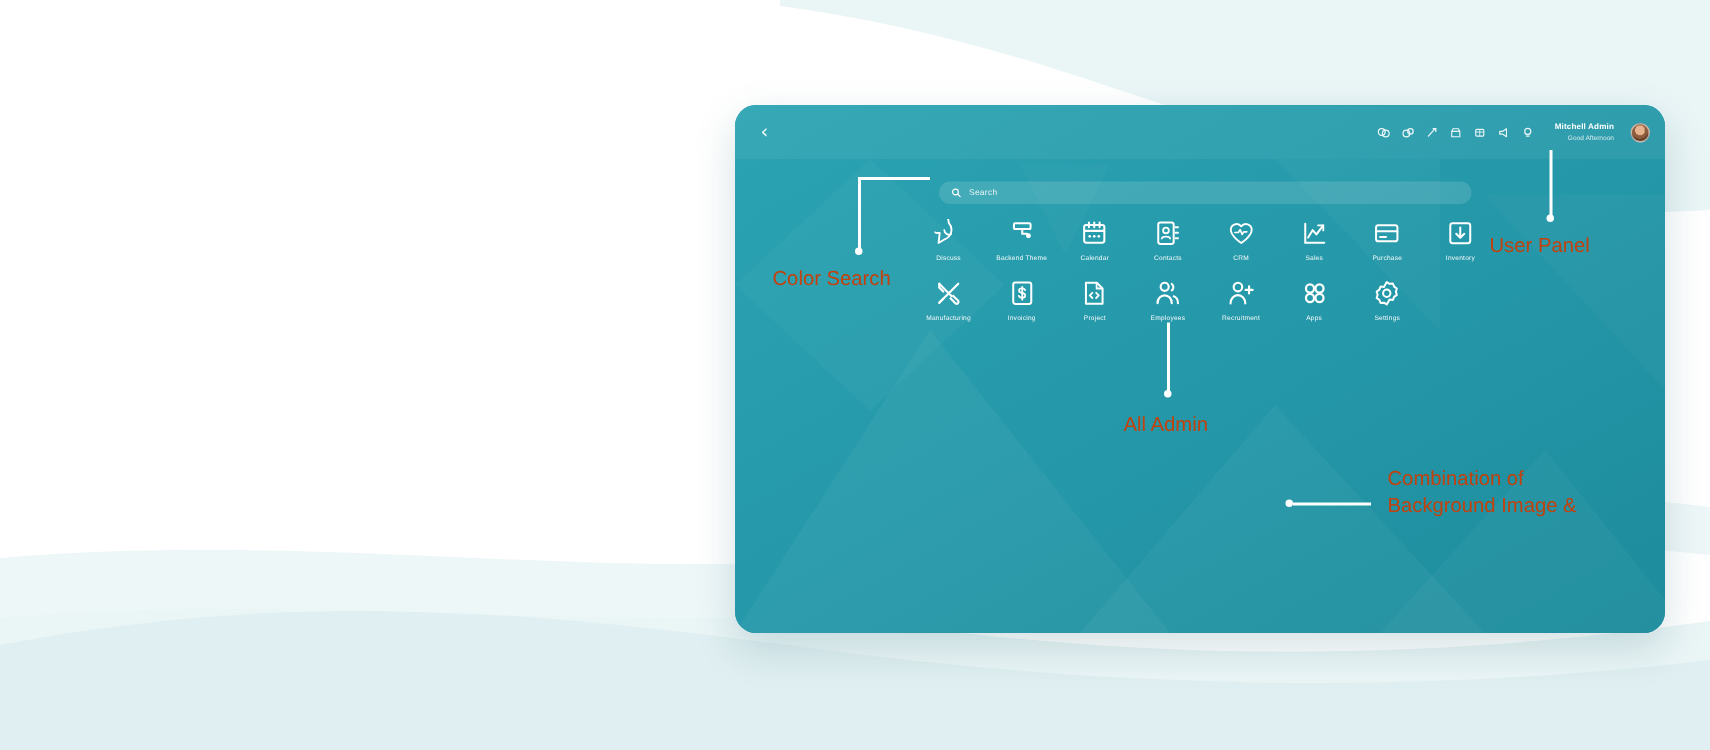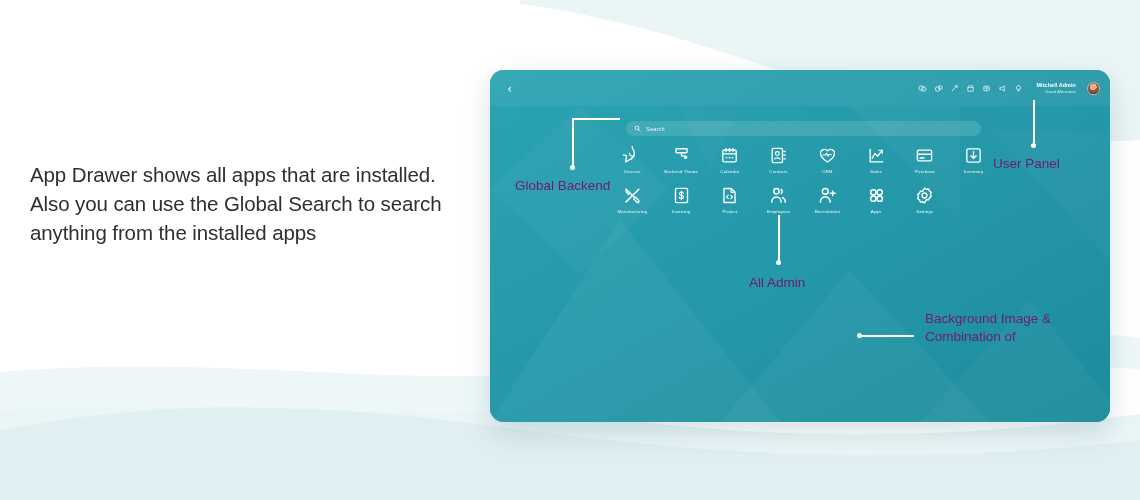--- a/index.html
+++ b/index.html
@@ -73,21 +73,21 @@
     display: flex; flex-direction: column; align-items: center; gap: 4px;
   }
   .app-ico { width: 19px; height: 19px; display: block; }
   .app-label {
     font-size: 4.4px; color: rgba(255,255,255,0.95); text-align: center;
     letter-spacing: 0.15px; white-space: nowrap;
   }
 
   
   .anno { position: absolute; z-index: 6; color: #ffffff; }
-  .anno-text { font-size: 13.5px; color: #701a75; line-height: 1.32; white-space: nowrap; }
+  .anno-text { font-size: 13.5px; color: #c2410c; line-height: 1.32; white-space: nowrap; }
   .anno-text.multi { white-space: normal; }
   .lead-v { position: absolute; width: 1.6px; background: #ffffff; }
   .lead-h { position: absolute; height: 1.6px; background: #ffffff; }
   .lead-dot {
     position: absolute; width: 5px; height: 5px; border-radius: 50%; background: #ffffff;
   }
 
   
   .anno-global { left: 515px; top: 177px; }
   .anno-gs-line-v { left: 572px; top: 118px; height: 50px; }
@@ -113,21 +113,20 @@
 <body>
 
 <svg class="bg-waves" viewBox="0 0 1140 500" preserveAspectRatio="none">
   <path d="M1140 0 L1140 140 C 980 150 860 95 700 45 C 640 26 580 12 520 4 L520 0 Z" fill="#eaf5f6"></path>
   <path d="M0 400 C 180 352 340 372 520 404 C 700 436 900 448 1140 414 L1140 500 L0 500 Z" fill="#eaf5f6"></path>
   <path d="M0 430 C 200 392 360 408 540 432 C 720 456 920 466 1140 440 L1140 500 L0 500 Z" fill="#e0eff1"></path>
   <path d="M0 372 C 240 352 420 396 660 364 C 840 340 980 318 1140 338 L1140 370 C 980 352 840 376 660 400 C 420 430 240 392 0 412 Z" fill="#eef7f8"></path>
 </svg>
 
 <div class="left-block">
-  <div class="subtext">App Drawer shows all apps that are installed. Also you can use the Global Search to search anything from the installed apps</div>
 </div>
 
 <div class="panel">
 
   <svg class="panel-bgart" viewBox="0 0 620 352" preserveAspectRatio="none">
     <defs>
       <linearGradient id="pg" x1="0" y1="0" x2="1" y2="1">
         <stop offset="0%" stop-color="#2ba3b2"></stop>
         <stop offset="55%" stop-color="#2497a8"></stop>
         <stop offset="100%" stop-color="#1d8c9c"></stop>
@@ -329,33 +328,33 @@
       <span class="app-label">Settings</span>
     </div>
 
   </div>
 </div>
 
 <div class="anno lead-h anno-gs-line-h"></div>
 <div class="anno lead-v anno-gs-line-v"></div>
 <div class="anno lead-dot anno-gs-dot"></div>
 <div class="anno anno-global">
-  <div class="anno-text">Global Backend</div>
+  <div class="anno-text">Color Search</div>
 </div>
 
 <div class="anno lead-v anno-up-line-v"></div>
 <div class="anno lead-dot anno-up-dot"></div>
 <div class="anno anno-user">
   <div class="anno-text">User Panel</div>
 </div>
 
 <div class="anno lead-v anno-aa-line-v"></div>
 <div class="anno lead-dot anno-aa-dot"></div>
 <div class="anno anno-allapps">
   <div class="anno-text">All Admin</div>
 </div>
 
 <div class="anno lead-h anno-bg-line-h"></div>
 <div class="anno lead-dot anno-bg-dot"></div>
 <div class="anno anno-bg">
+  <div class="anno-text multi">Combination of</div>
   <div class="anno-text multi">Background Image &amp;</div>
-  <div class="anno-text multi">Combination of</div>
 </div>
 
 </body></html>

